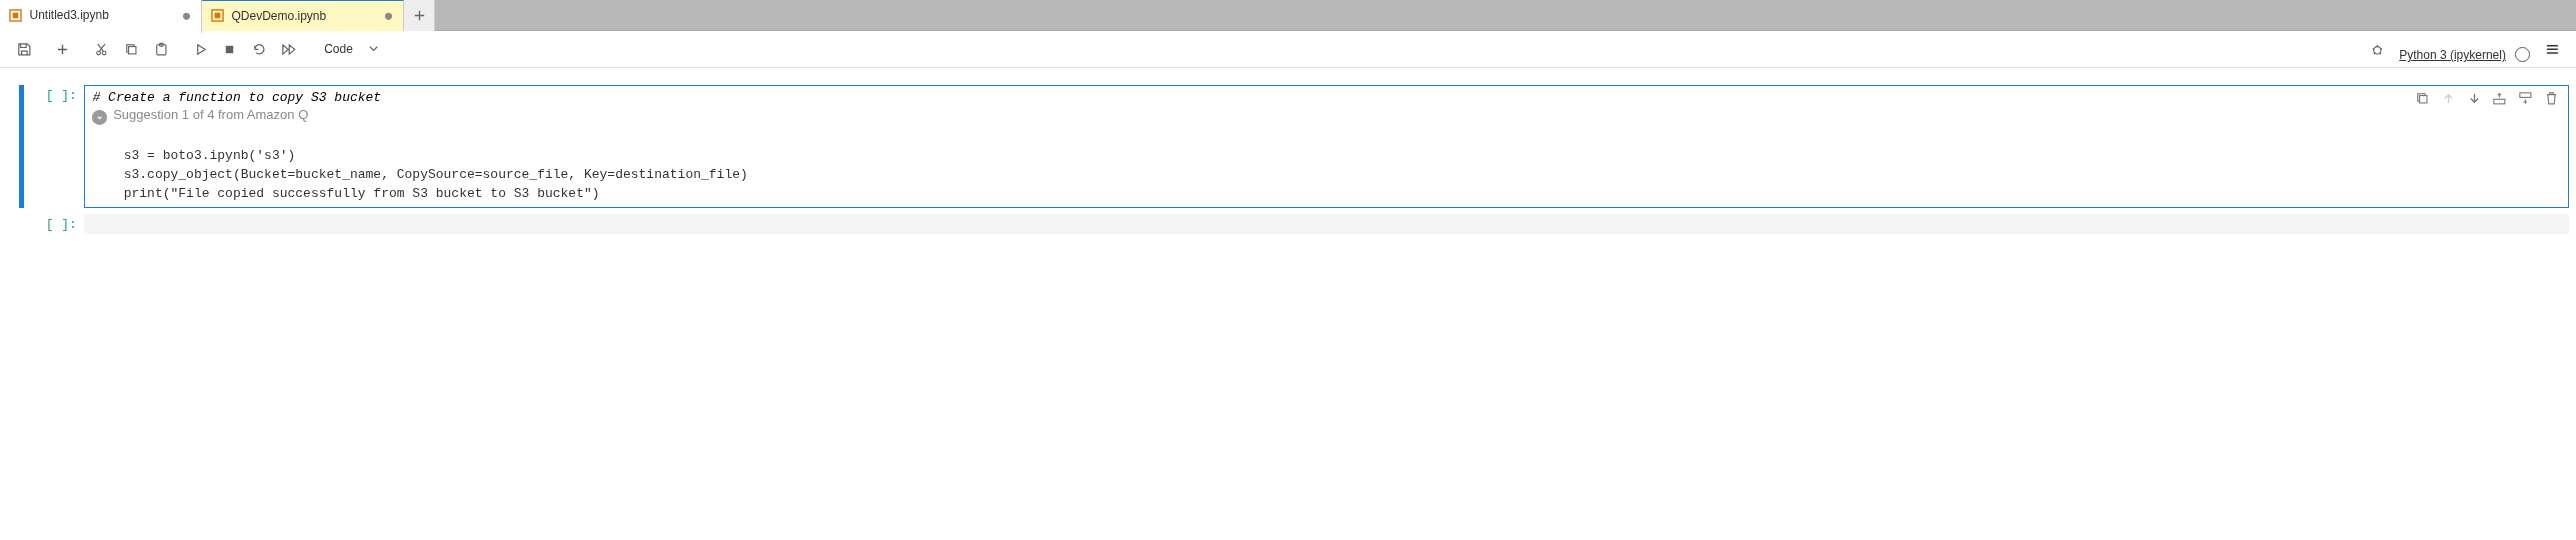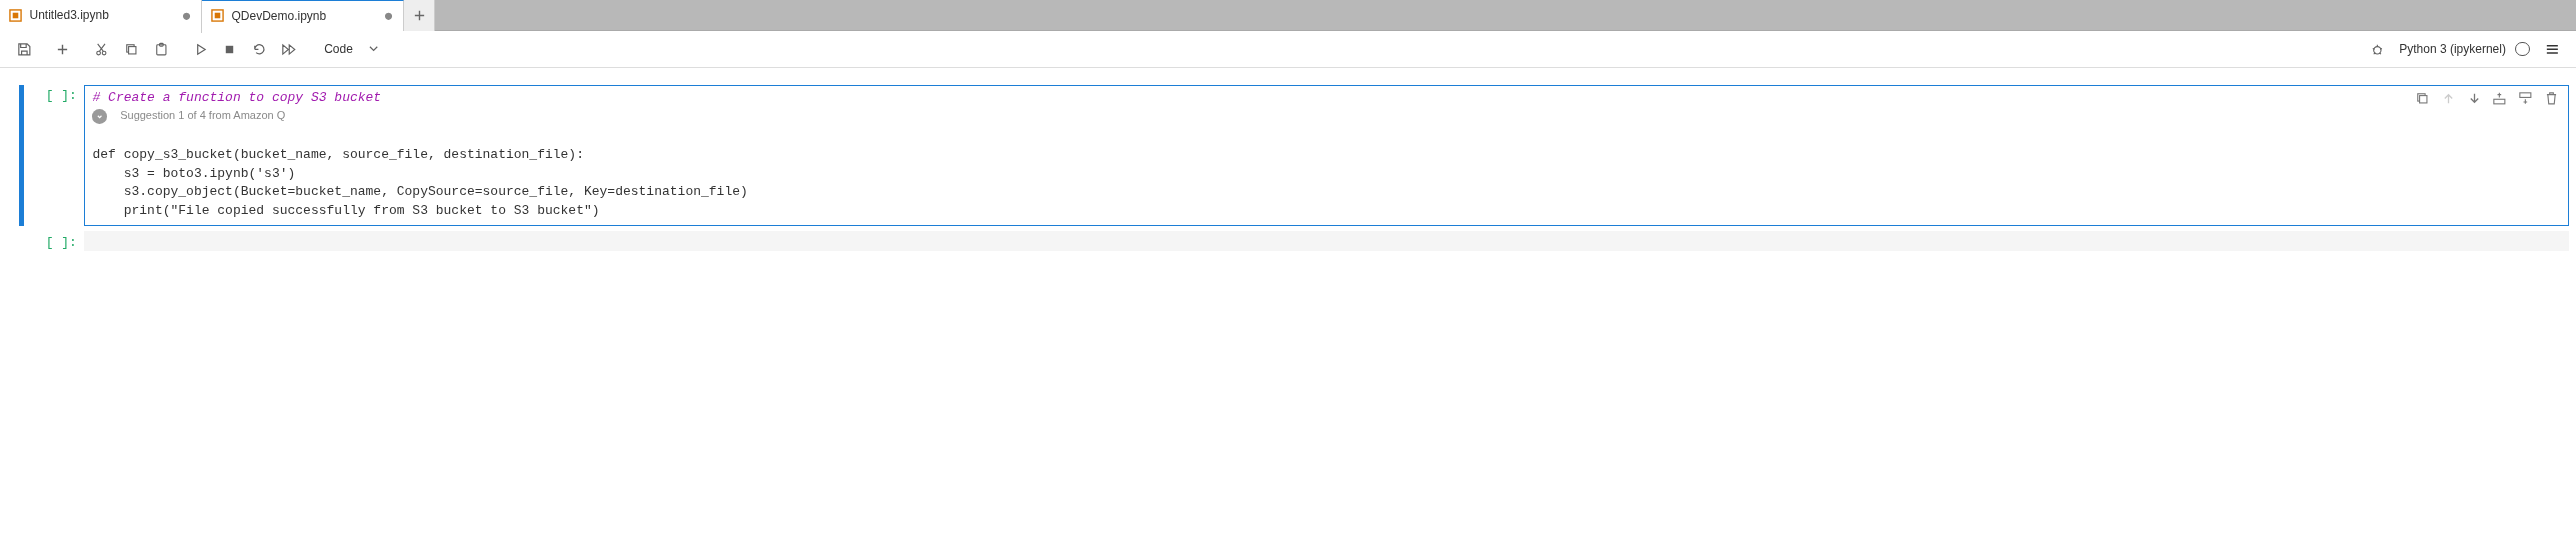--- a/index.html
+++ b/index.html
@@ -21,21 +21,21 @@
       align-items: center;
       padding: 0 9.2px;
       height: 35px;
       background: #ffffff;
       border-right: 0.9px solid #ccc;
       gap: 7.3px;
       cursor: pointer;
       min-width: 202px;
     }
     .tab.active {
-      background: #ffffff;
+      background: #fef9c3;
       border-top: 1.8px solid #1c7ed6;
       height:31px;
     }
     .tab-icon {
       width: 13px;
       height: 13px;
       display:flex;
       align-items:center;
       justify-content:center;
     }
@@ -59,21 +59,21 @@
       display:flex; align-items:center; justify-content:center;
       color:#616161; cursor:pointer; border-radius:2.8px;
     }
     .tb-sep { width:5.5px; }
     .cell-type {
       display:flex; align-items:center; gap:16.5px;
       padding:0 9.2px; color:#333; cursor:pointer;
       height:26px;
       justify-content:space-between;
     }
-    .kernel-area { display:flex; align-items:center; gap:9.2px; color:#333; }
+    .kernel-area { display:flex; align-items:flex-end; gap:9.2px; color:#333;text-decoration:underline; }
     .kernel-circle {
       width:14.7px; height:14.7px; border:1.4px solid #555; border-radius:50%;
     }
     .notebook-area { padding:11px 7.3px 11px 5.5px; }
     .cell-row {
       display:flex; align-items:flex-start;
       margin:5.5px 0 5.5px 13px;
       position:relative;
     }
     .cell-gutter {
@@ -109,26 +109,26 @@
       min-height:20px;
     }
     .cell-toolbar {
       position:absolute;
       top:3.7px; right:7.3px;
       display:flex; gap:7.3px;
       color:#777;
     }
     .cell-toolbar .ct-btn { width:18.4px; height:18.4px; display:flex; align-items:center; justify-content:center; cursor:pointer; }
     .cell-toolbar .ct-btn.disabled { color:#ccc; cursor:default; }
-    .comment { color:#a21caf; font-style:italic; }
+    .comment { color:#000000; font-style:italic; }
     .suggestion-pill {
-      display:inline-flex; align-items:flex-end; gap:13px;
+      display:inline-flex; align-items:flex-end; gap:6px;
       color:#8a8a8a; font-style:normal;
       font-family: -apple-system, BlinkMacSystemFont, "Segoe UI", Helvetica, Arial, sans-serif;
-      font-size:11px;
+      font-size:13px;
       margin-top:-1.8px;
     }
     .suggestion-badge {
       width:14.7px; height:14.7px; border-radius:50%;
       background:#9a9a9a; color:#fff;
       display:flex; align-items:center; justify-content:center;
       font-size:10px;
     }
     .ghost { color:#333; }
     svg { display:block; }
@@ -289,21 +289,20 @@
         <div><span class="comment"># Create a function to copy S3 bucket</span></div>
         <div class="suggestion-pill">
           <span class="suggestion-badge">
             <svg width="7.3" height="7.3" viewBox="0 0 8 8">
                 <path d="M2 3l2 2 2-2" fill="none" stroke="#fff" stroke-width="1.3"></path>
               </svg>
           </span>
           <span>Suggestion 1 of 4 from Amazon Q</span>
         </div>
         <div class="ghost" style="white-space: pre;">&nbsp;</div>
-        <div class="ghost" style="white-space: pre;">def copy_s3_bucket(bucket_name, source_file, destination_file):</div>
         <div class="ghost" style="white-space: pre;">    s3 = boto3.ipynb('s3')</div>
         <div class="ghost" style="white-space: pre;">    s3.copy_object(Bucket=bucket_name, CopySource=source_file, Key=destination_file)</div>
         <div class="ghost" style="white-space: pre;">    print("File copied successfully from S3 bucket to S3 bucket")</div>
       </div>
     </div>
   </div>
 
   <div class="cell-row">
     <div class="cell-gutter"></div>
     <div class="prompt"><span class="bracket-open">[</span> <span class="bracket-close">]:</span></div>

